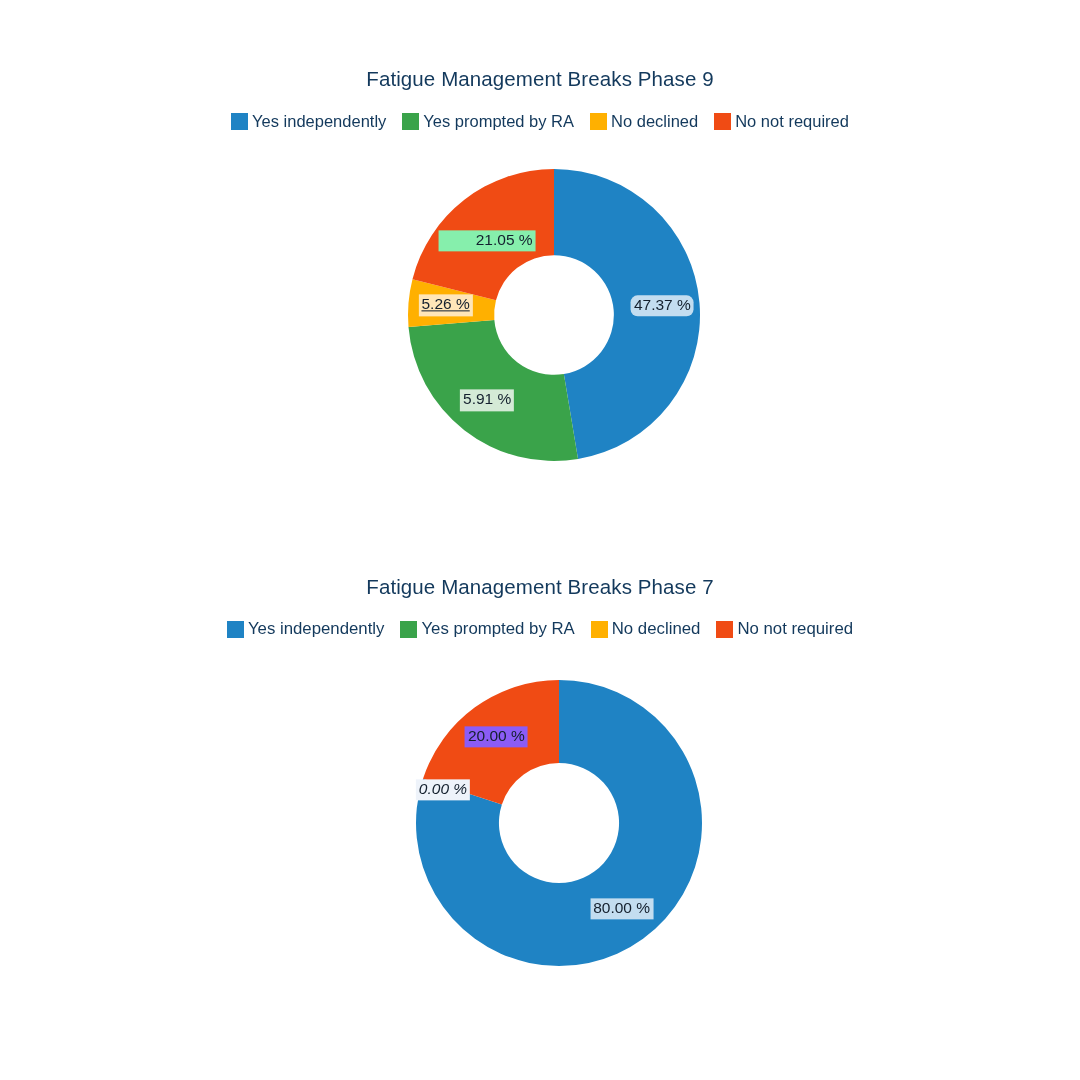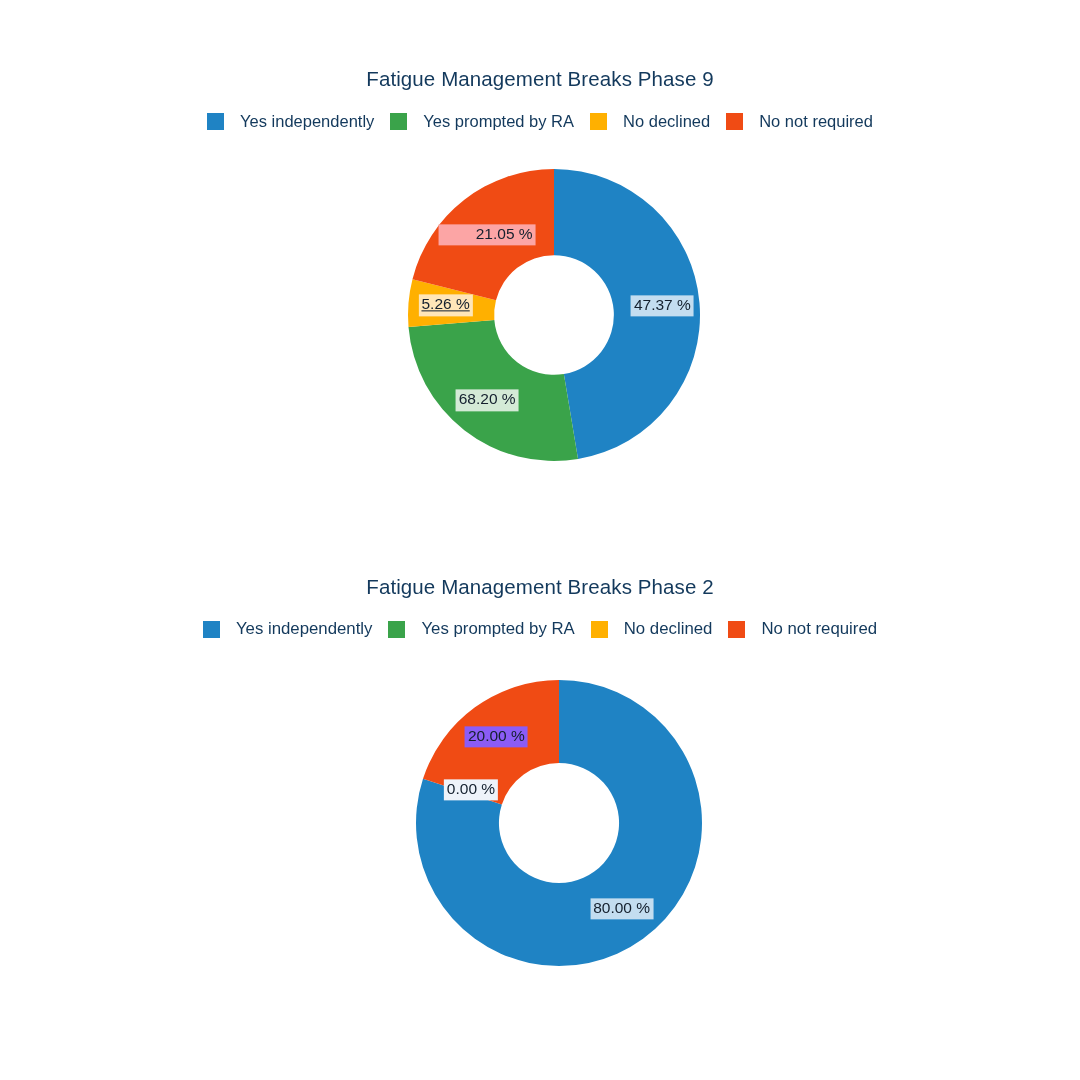--- a/index.html
+++ b/index.html
@@ -45,21 +45,21 @@
     gap: 16px;
     color: #13395c;
     white-space: nowrap;
   }
   #chart-block-0 .legend { margin-top: 22px; font-size: 16.5px; }
   #chart-block-1 .legend { margin-top: 22px; font-size: 16.8px; }
 
   .legend-item {
     display: flex;
     align-items: center;
-    gap: 16px;
+    gap: 4px;
   }
   .legend-swatch {
     width: 17px;
     height: 17px;
     display: block;
     flex: 0 0 auto;
   }
   .legend-label {
     line-height: 1;
     display: block;
@@ -117,29 +117,29 @@
           <span class="legend-label">No not required</span>
         </div>
       </div>
     <div class="donut-wrap" id="donut-wrap-0">
       <svg class="donut-svg" viewBox="0 0 100 100">
           <path d="M 50 0 A 50 50 0 0 1 58.22483671761165 99.3188813839956 L 53.37218305422078 70.2207413674382 A 20.5 20.5 0 0 0 50 29.5 Z" fill="#1f83c4"></path>
           <path d="M 58.22483671761165 99.3188813839956 A 50 50 0 0 1 0.1692766794869982 54.1108409546566 L 29.56940343858967 51.68544479140921 A 20.5 20.5 0 0 0 53.37218305422078 70.2207413674382 Z" fill="#3aa34a"></path>
           <path d="M 0.1692766794869982 54.1108409546566 A 50 50 0 0 1 1.532016879818535 37.71771144037871 L 30.1281269207256 44.96426169055527 A 20.5 20.5 0 0 0 29.56940343858967 51.68544479140921 Z" fill="#ffb000"></path>
           <path d="M 1.532016879818535 37.71771144037871 A 50 50 0 0 1 49.99999999999999 0 L 49.99999999999999 29.5 A 20.5 20.5 0 0 0 30.1281269207256 44.96426169055527 Z" fill="#f04b14"></path>
         </svg>
-    <div class="slice-label" style="left: 254.399px; top: 137.023px; background: rgb(195, 221, 240);">47.37 %</div>
-        <div class="slice-label" style="left: 79.1722px; top: 231.819px; background: rgb(212, 234, 214);">68.20 %</div>
+    <div class="slice-label" style="left: 254.399px; top: 137.023px; background: rgb(195, 221, 240); border-radius: 7px;">47.37 %</div>
+        <div class="slice-label" style="left: 79.1722px; top: 231.819px; background: rgb(212, 234, 214);">5.91 %</div>
         <div class="slice-label" style="left: 37.6039px; top: 136.989px; background: rgb(255, 230, 184); text-decoration: underline;">5.26 %</div>
-        <div class="slice-label" style="left: 79.1992px; top: 66px; background: #fca5a5; padding-left: 37px;">21.05 %</div>
+        <div class="slice-label" style="left: 79.1992px; top: 72px; background: #86efac; padding-left: 37px;">21.05 %</div>
       </div>
   </div>
 
   <div class="chart-block" id="chart-block-1">
-    <div class="chart-title">Fatigue Management Breaks Phase 2</div>
+    <div class="chart-title">Fatigue Management Breaks Phase 7</div>
     <div class="legend">
         <div class="legend-item">
           <span class="legend-swatch" style="background: rgb(31, 131, 196);"></span>
           <span class="legend-label">Yes independently</span>
         </div>
         <div class="legend-item">
           <span class="legend-swatch" style="background: rgb(58, 163, 74);"></span>
           <span class="legend-label">Yes prompted by RA</span>
         </div>
         <div class="legend-item">
@@ -150,18 +150,18 @@
           <span class="legend-swatch" style="background: rgb(240, 75, 20);"></span>
           <span class="legend-label">No not required</span>
         </div>
       </div>
     <div class="donut-wrap" id="donut-wrap-1">
       <svg class="donut-svg" viewBox="0 0 100 100">
           <path d="M 50 0 A 50 50 0 1 1 2.447174185242325 34.549150281252615 L 30.027813157801777 43.5106431181261 A 21 21 0 1 0 50 29 Z" fill="#1f83c4"></path>
           <path d="M 2.447174185242325 34.549150281252615 A 50 50 0 0 1 49.99999999999999 0 L 49.99999999999999 29 A 21 21 0 0 0 30.027813157801777 43.5106431181261 Z" fill="#f04b14"></path>
         </svg>
     <div class="slice-label" style="left: 205.62px; top: 229.189px; background: rgb(195, 221, 240);">80.00 %</div>
-        <div class="slice-label" style="left: 55px; top: 110.079px; background: rgb(238, 243, 250);">0.00 %</div>
+        <div class="slice-label" style="left: 27px; top: 110.079px; background: rgb(238, 243, 250); font-style: italic;">0.00 %</div>
         <div class="slice-label" style="left: 80.3803px; top: 56.8114px; background: #8b5cf6;">20.00 %</div>
       </div>
   </div>
 
 </div>
 
 </body></html>

